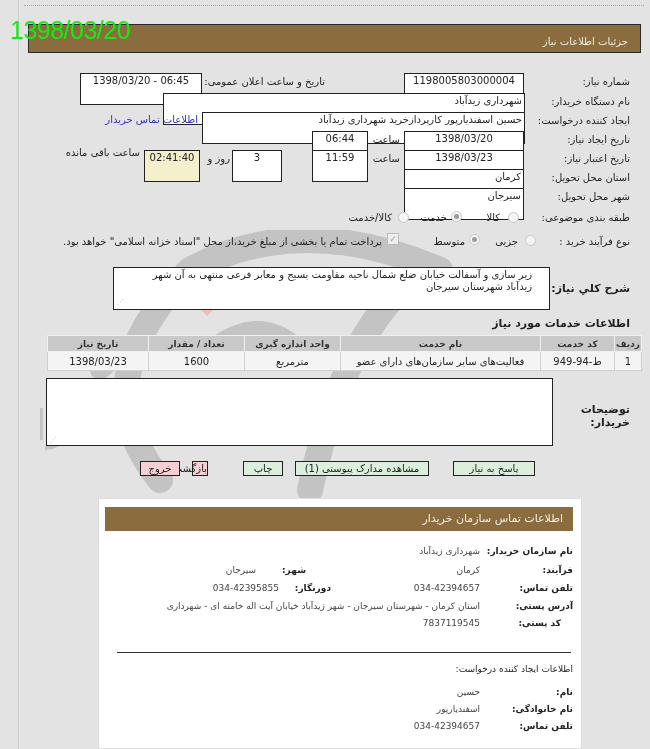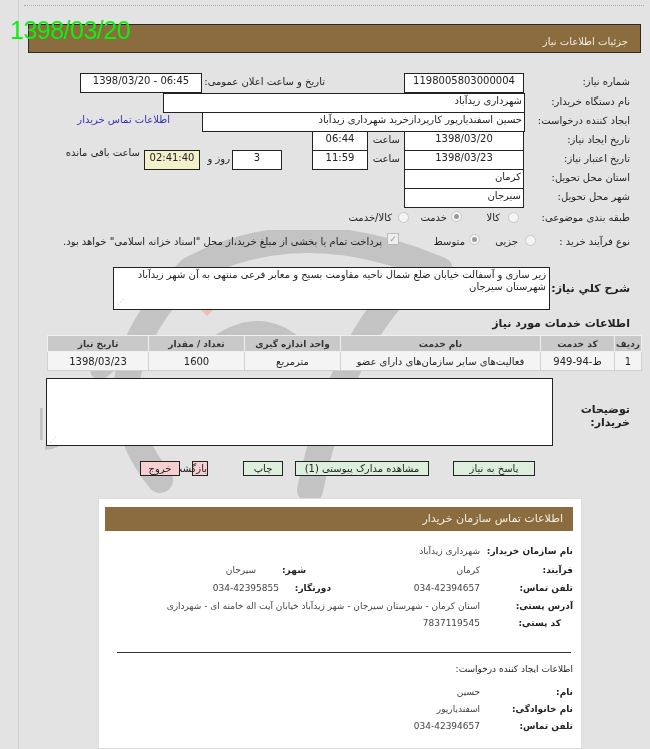--- a/index.html
+++ b/index.html
@@ -21,21 +21,21 @@
   .title-bar {
     position: absolute; left: 28px; top: 24px; width: 613px; height: 29px;
     background: #8b6c3e; border: 1px solid #2a2a2a;
     direction: rtl; color: #f3efe6; font-size: 10px; padding: 11px 12px 0 0;
   }
   .watermark { position: absolute; left: 40px; top: 230px; z-index: 1; pointer-events: none; }
   .content { position: absolute; left: 0; top: 0; width: 650px; height: 749px; z-index: 2; }
   .lbl { position: absolute; direction: rtl; font-size: 10px; color: #222; white-space: nowrap; }
   .box {
     position: absolute; background: #fff; border: 1px solid #222;
-    font-size: 10px; height: 20px; line-height: 14px; white-space: nowrap; overflow: hidden;
+    font-size: 10px; height: 32px; line-height: 14px; white-space: nowrap; overflow: hidden;
   }
   .box.c { text-align: center; }
   .box.r { direction: rtl; padding-right: 2px; }
   .box.hl { background: #f4f0cc; }
   .link { position: absolute; direction: rtl; color: #3333bb; font-size: 10px; white-space: nowrap; }
   .radio {
     position: absolute; width: 11px; height: 11px; border-radius: 50%;
     border: 1px solid #c8c8c8; background: #f4f4f4;
   }
   .radio.on::after {
@@ -43,21 +43,21 @@
     border-radius: 50%; background: #9a9a9a;
   }
   .check {
     position: absolute; width: 12px; height: 12px; border: 1px solid #bbb; background: #eee;
     font-size: 9px; line-height: 10px; text-align: center; color: #999;
   }
   .bold { font-weight: bold; }
   .desc {
     position: absolute; left: 113px; top: 267px; width: 437px; height: 43px;
     background: #fff; border: 1px solid #222; direction: rtl;
-    font-size: 10px; line-height: 12px; padding: 1px 3px;
+    font-size: 10px; line-height: 12px; padding: 1px 17px;
   }
   .grip { position: absolute; left: 3px; bottom: 1px; font-size: 7px; color: #aaa; direction: ltr; }
   table.svc {
     position: absolute; left: 47px; top: 335px; width: 595px; border-collapse: collapse; direction: rtl;
     font-size: 10px;
   }
   table.svc th {
     background: #c9c9c9; color: #333; font-weight: bold; height: 16px; border: 1px solid #f0f0f0;
     font-size: 9px;
   }
@@ -111,21 +111,21 @@
   <span class="lbl" style="right:20px; top:76px;">شماره نیاز:</span>
   <div class="box c" style="left:404px; top:73px; width:120px;">1198005803000004</div>
   <span class="lbl" style="right:325px; top:76px;">تاریخ و ساعت اعلان عمومی:</span>
   <div class="box c" style="left:80px; top:73px; width:122px;">1398/03/20 - 06:45</div>
 
   <span class="lbl" style="right:20px; top:96px;">نام دستگاه خریدار:</span>
   <div class="box r" style="left:163px; top:93px; width:362px;">شهرداری زیدآباد</div>
 
   <span class="lbl" style="right:20px; top:115px;">ایجاد کننده درخواست:</span>
   <div class="box r" style="left:202px; top:112px; width:323px;">حسین  اسفندیارپور  کارپردازخرید شهرداری زیدآباد</div>
-  <span class="link" style="right:480px; top:114px;">اطلاعات تماس خریدار</span>
+  <span class="link" style="right:452px; top:114px;">اطلاعات تماس خریدار</span>
 
   <span class="lbl" style="right:20px; top:134px;">تاریخ ایجاد نیاز:</span>
   <div class="box c" style="left:404px; top:131px; width:120px;">1398/03/20</div>
   <span class="lbl" style="right:250px; top:134px;">ساعت</span>
   <div class="box c" style="left:312px; top:131px; width:56px;">06:44</div>
 
   <span class="lbl" style="right:20px; top:153px;">تاریخ اعتبار نیاز:</span>
   <div class="box c" style="left:404px; top:150px; width:120px;">1398/03/23</div>
   <span class="lbl" style="right:250px; top:153px;">ساعت</span>
   <div class="box c" style="left:312px; top:150px; width:56px;">11:59</div>

